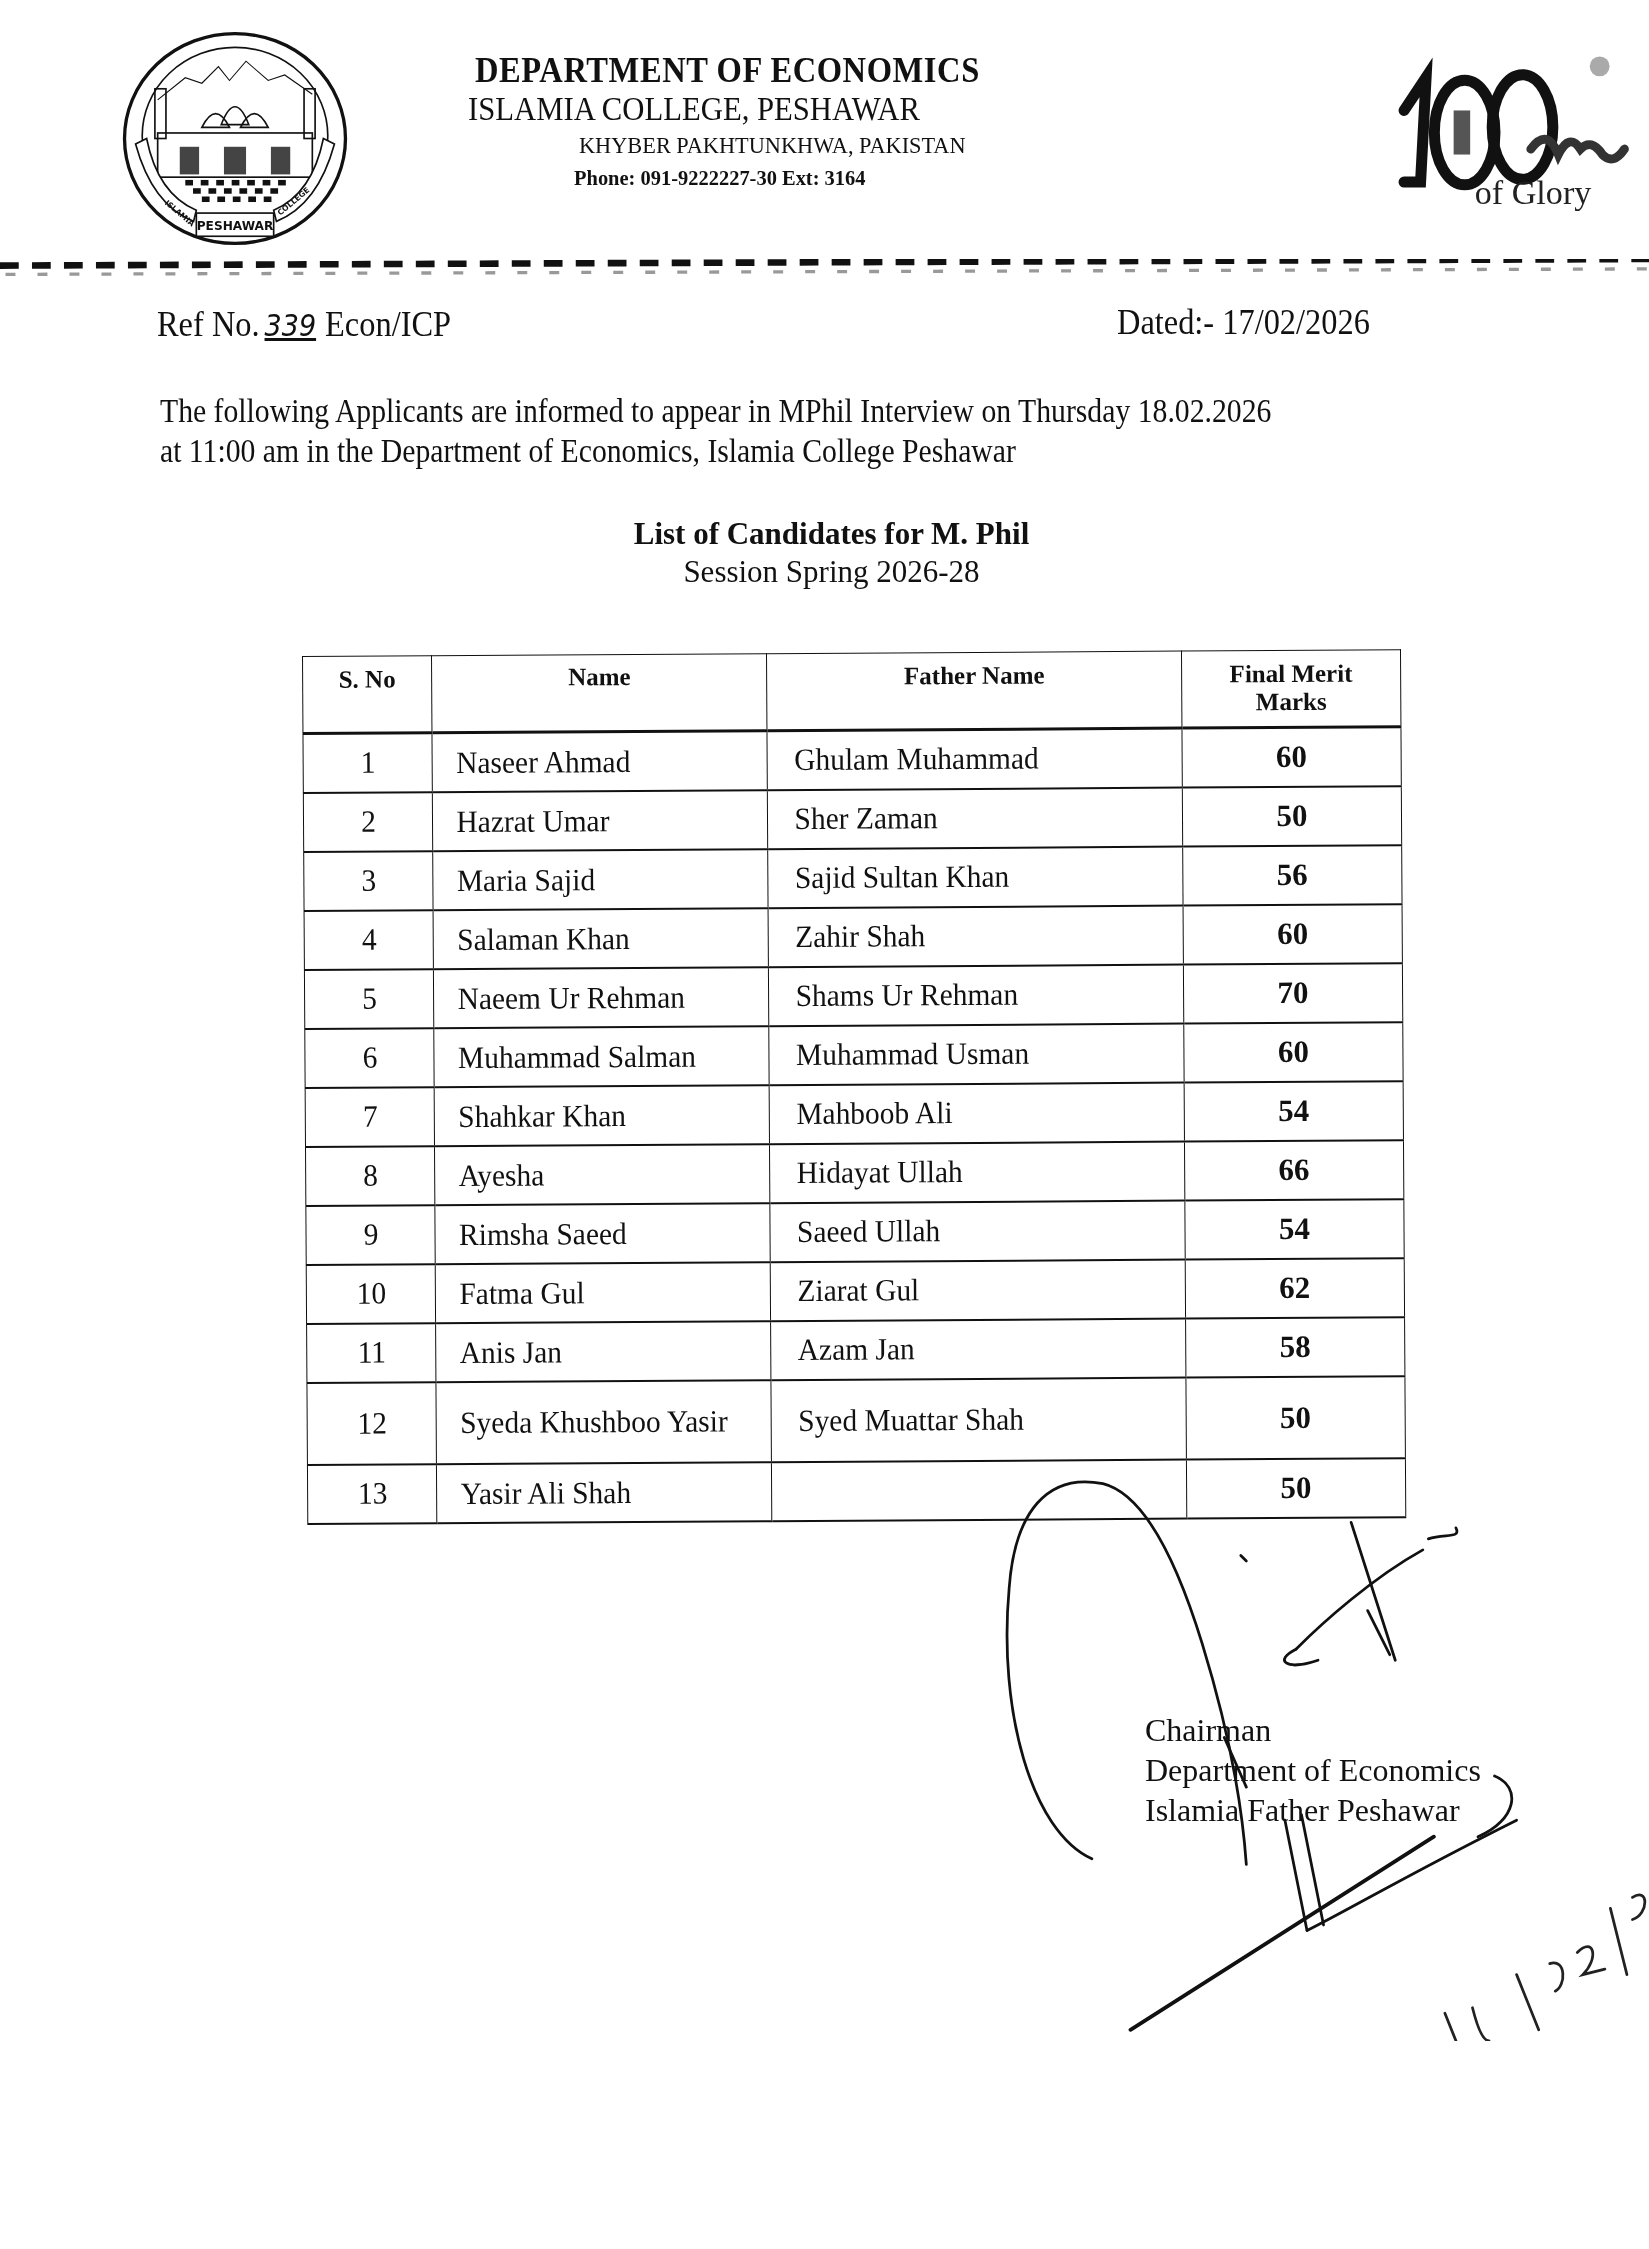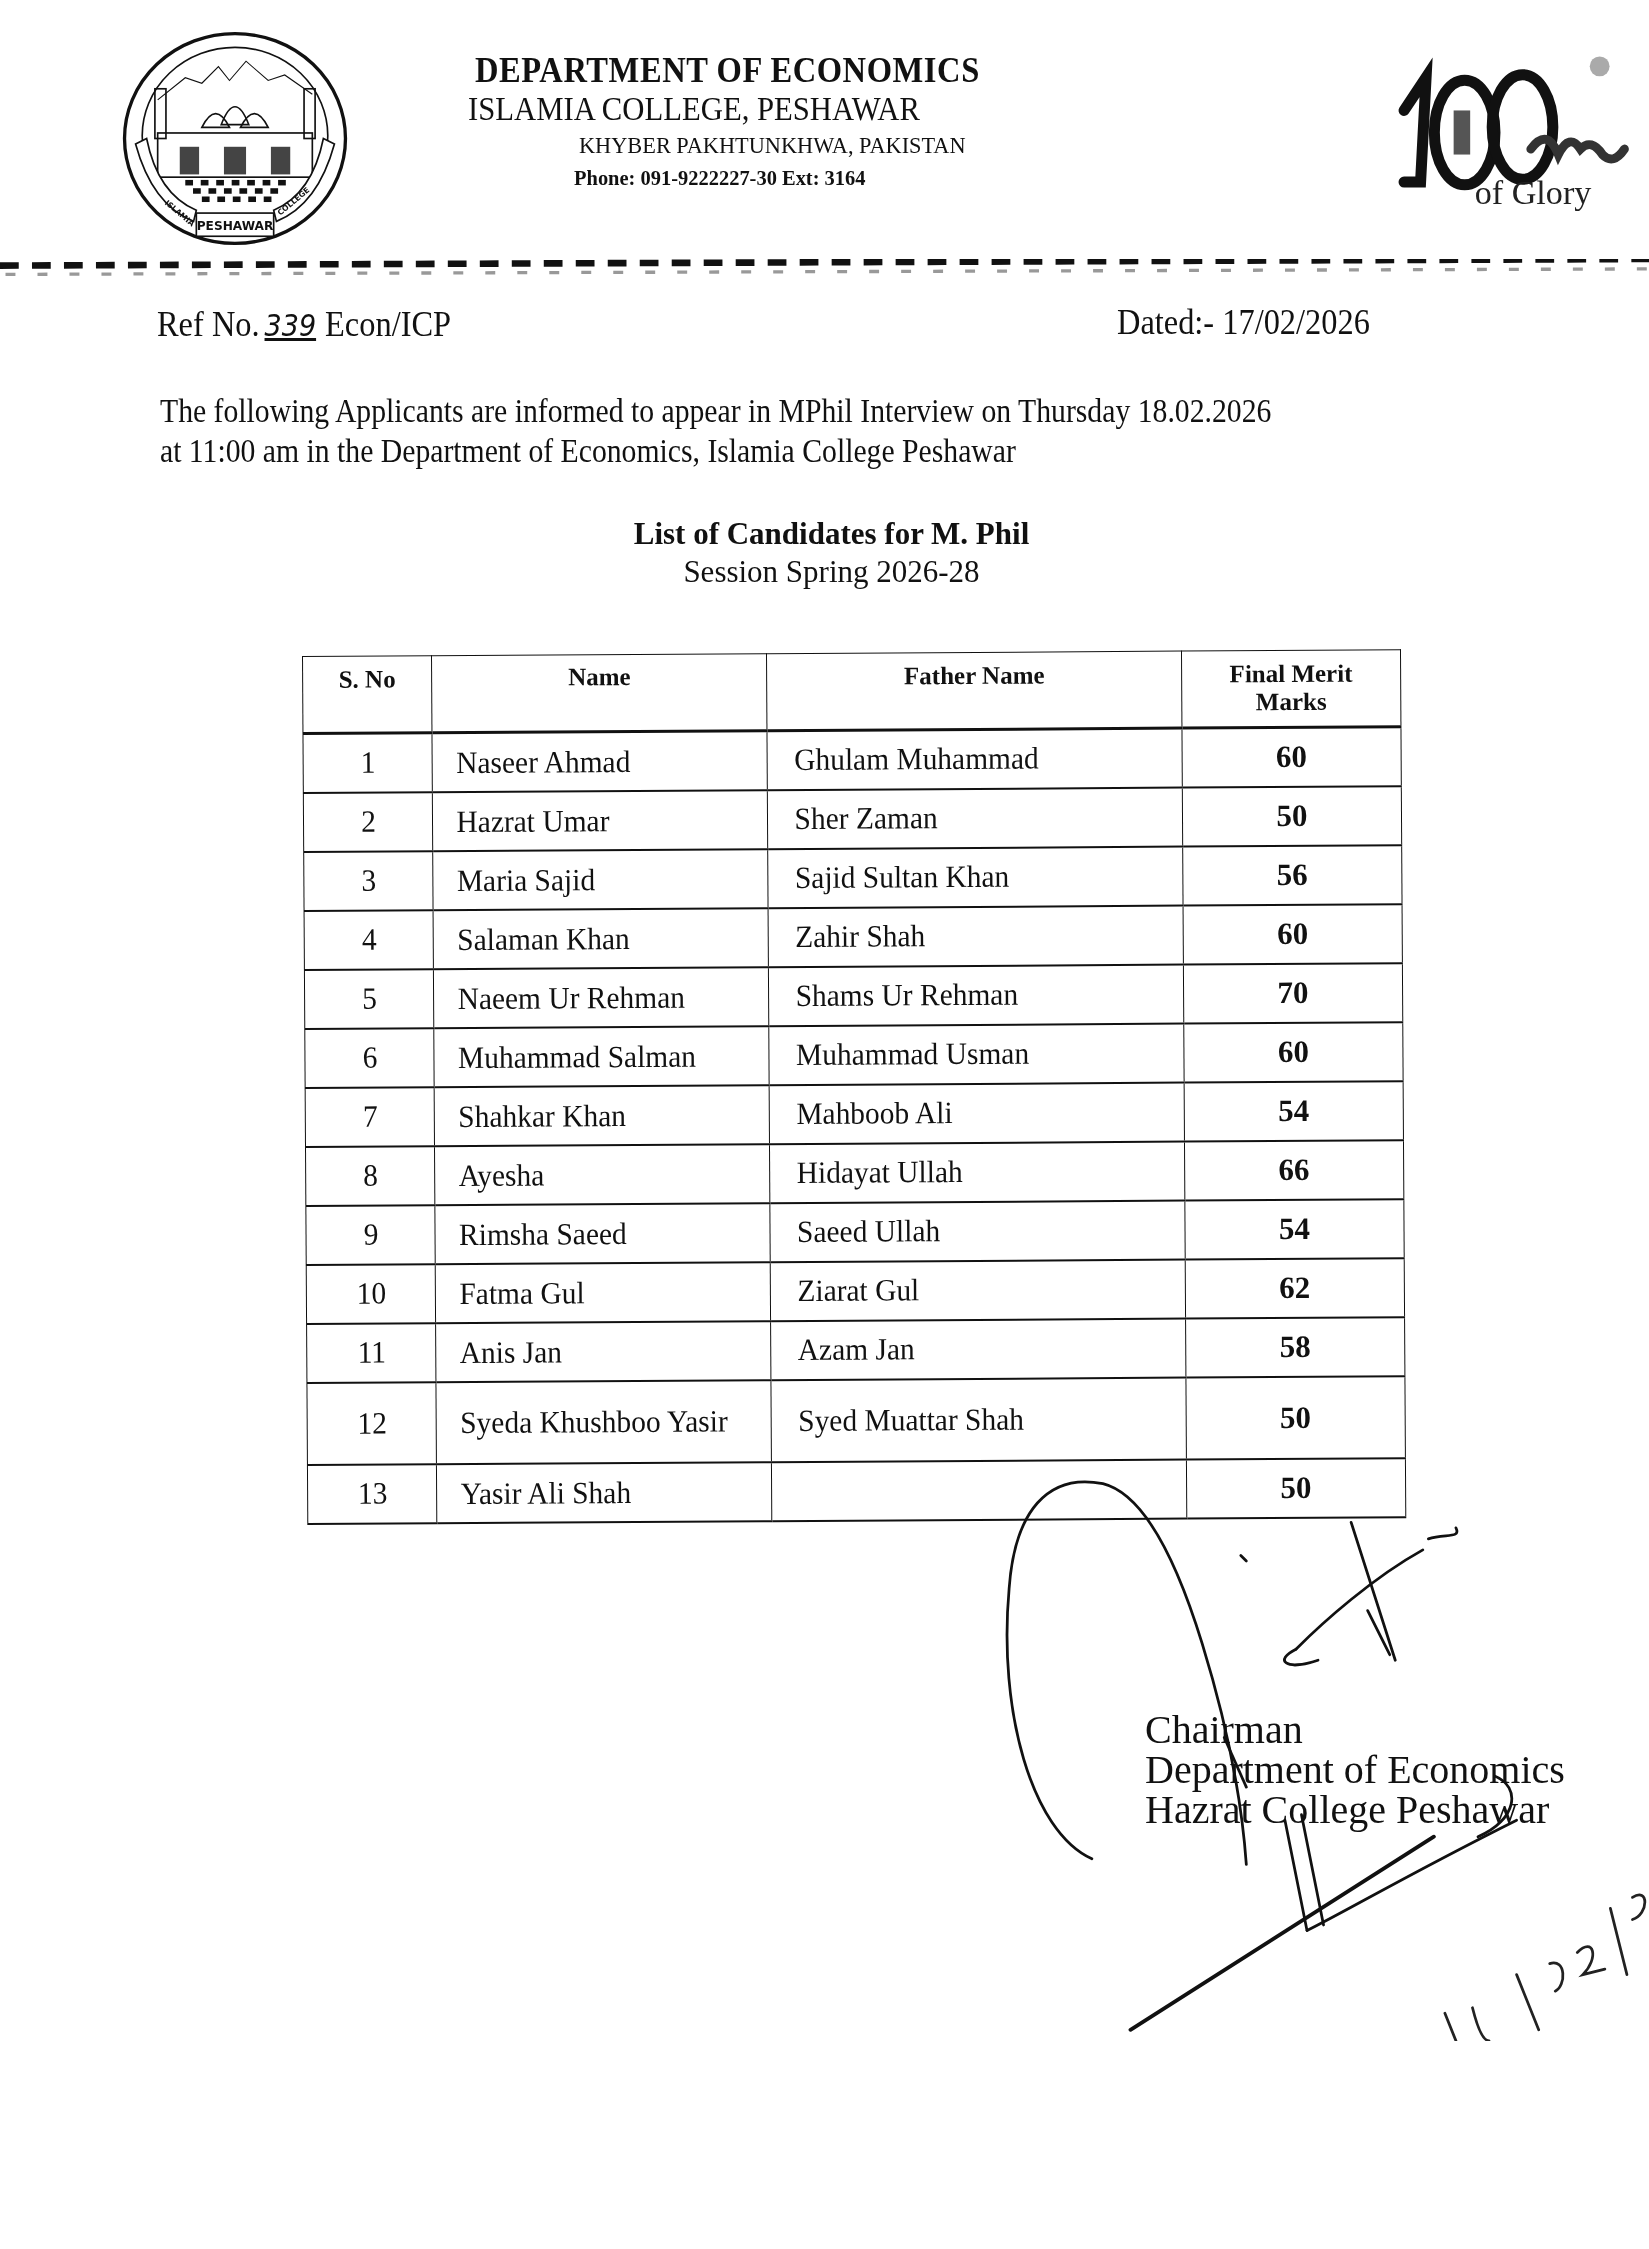--- a/index.html
+++ b/index.html
@@ -39,21 +39,21 @@
   #cand-table tbody td { font-size: 31px; height: 57px; }
   #cand-table tbody tr.tall td { height: 80px; }
   #cand-table tbody tr td { border-bottom-width: 2.8px; }
   .c-sno { width: 128px; text-align: center; }
   .c-name { width: 319px; text-align: left; padding-left: 15.4px !important; line-height: 1.0; }
   .c-father { width: 397px; text-align: left; padding-left: 16.5px !important; }
   .c-marks { width: 218px; text-align: center; font-weight: bold; }
   #cand-table tbody td.c-sno, #cand-table tbody td.c-name, #cand-table tbody td.c-father { transform: scaleX(0.95); }
 
   
-  #sig-block { left: 1145px; top: 1710px; font-size: 40px; line-height: 40px; white-space: nowrap; }
+  #sig-block { left: 1145px; top: 1710px; font-size: 32px; line-height: 40px; white-space: nowrap; }
   #sig-svg { left: 965px; top: 1478px; width: 684px; height: 563px; pointer-events: none; }
 </style>
 </head>
 <body>
 
 <svg id="logo-left" class="abs" viewBox="0 0 420 400">
   <ellipse cx="210" cy="200" rx="200" ry="190" fill="none" stroke="#111" stroke-width="6"></ellipse>
   <ellipse cx="210" cy="195" rx="168" ry="160" fill="none" stroke="#111" stroke-width="3"></ellipse>
 
   <polyline points="70,130 120,90 150,100 180,70 200,95 230,60 270,95 300,85 350,120" fill="none" stroke="#111" stroke-width="2"></polyline>
@@ -247,15 +247,15 @@
     <path d="M1060,880 C1090,870 1090,920 1070,930"></path>
     <path d="M1110,860 C1140,830 1150,870 1120,900 L1160,890"></path>
     <path d="M1170,780 L1200,900"></path>
     <path d="M1210,760 C1240,740 1240,790 1210,800"></path>
   </g>
 </svg>
 
 <div id="sig-block" class="abs">
   <div>Chairman</div>
   <div>Department of Economics</div>
-  <div>Hazrat College Peshawar</div>
+  <div>Islamia Father Peshawar</div>
 </div>
 
 
 </body></html>

